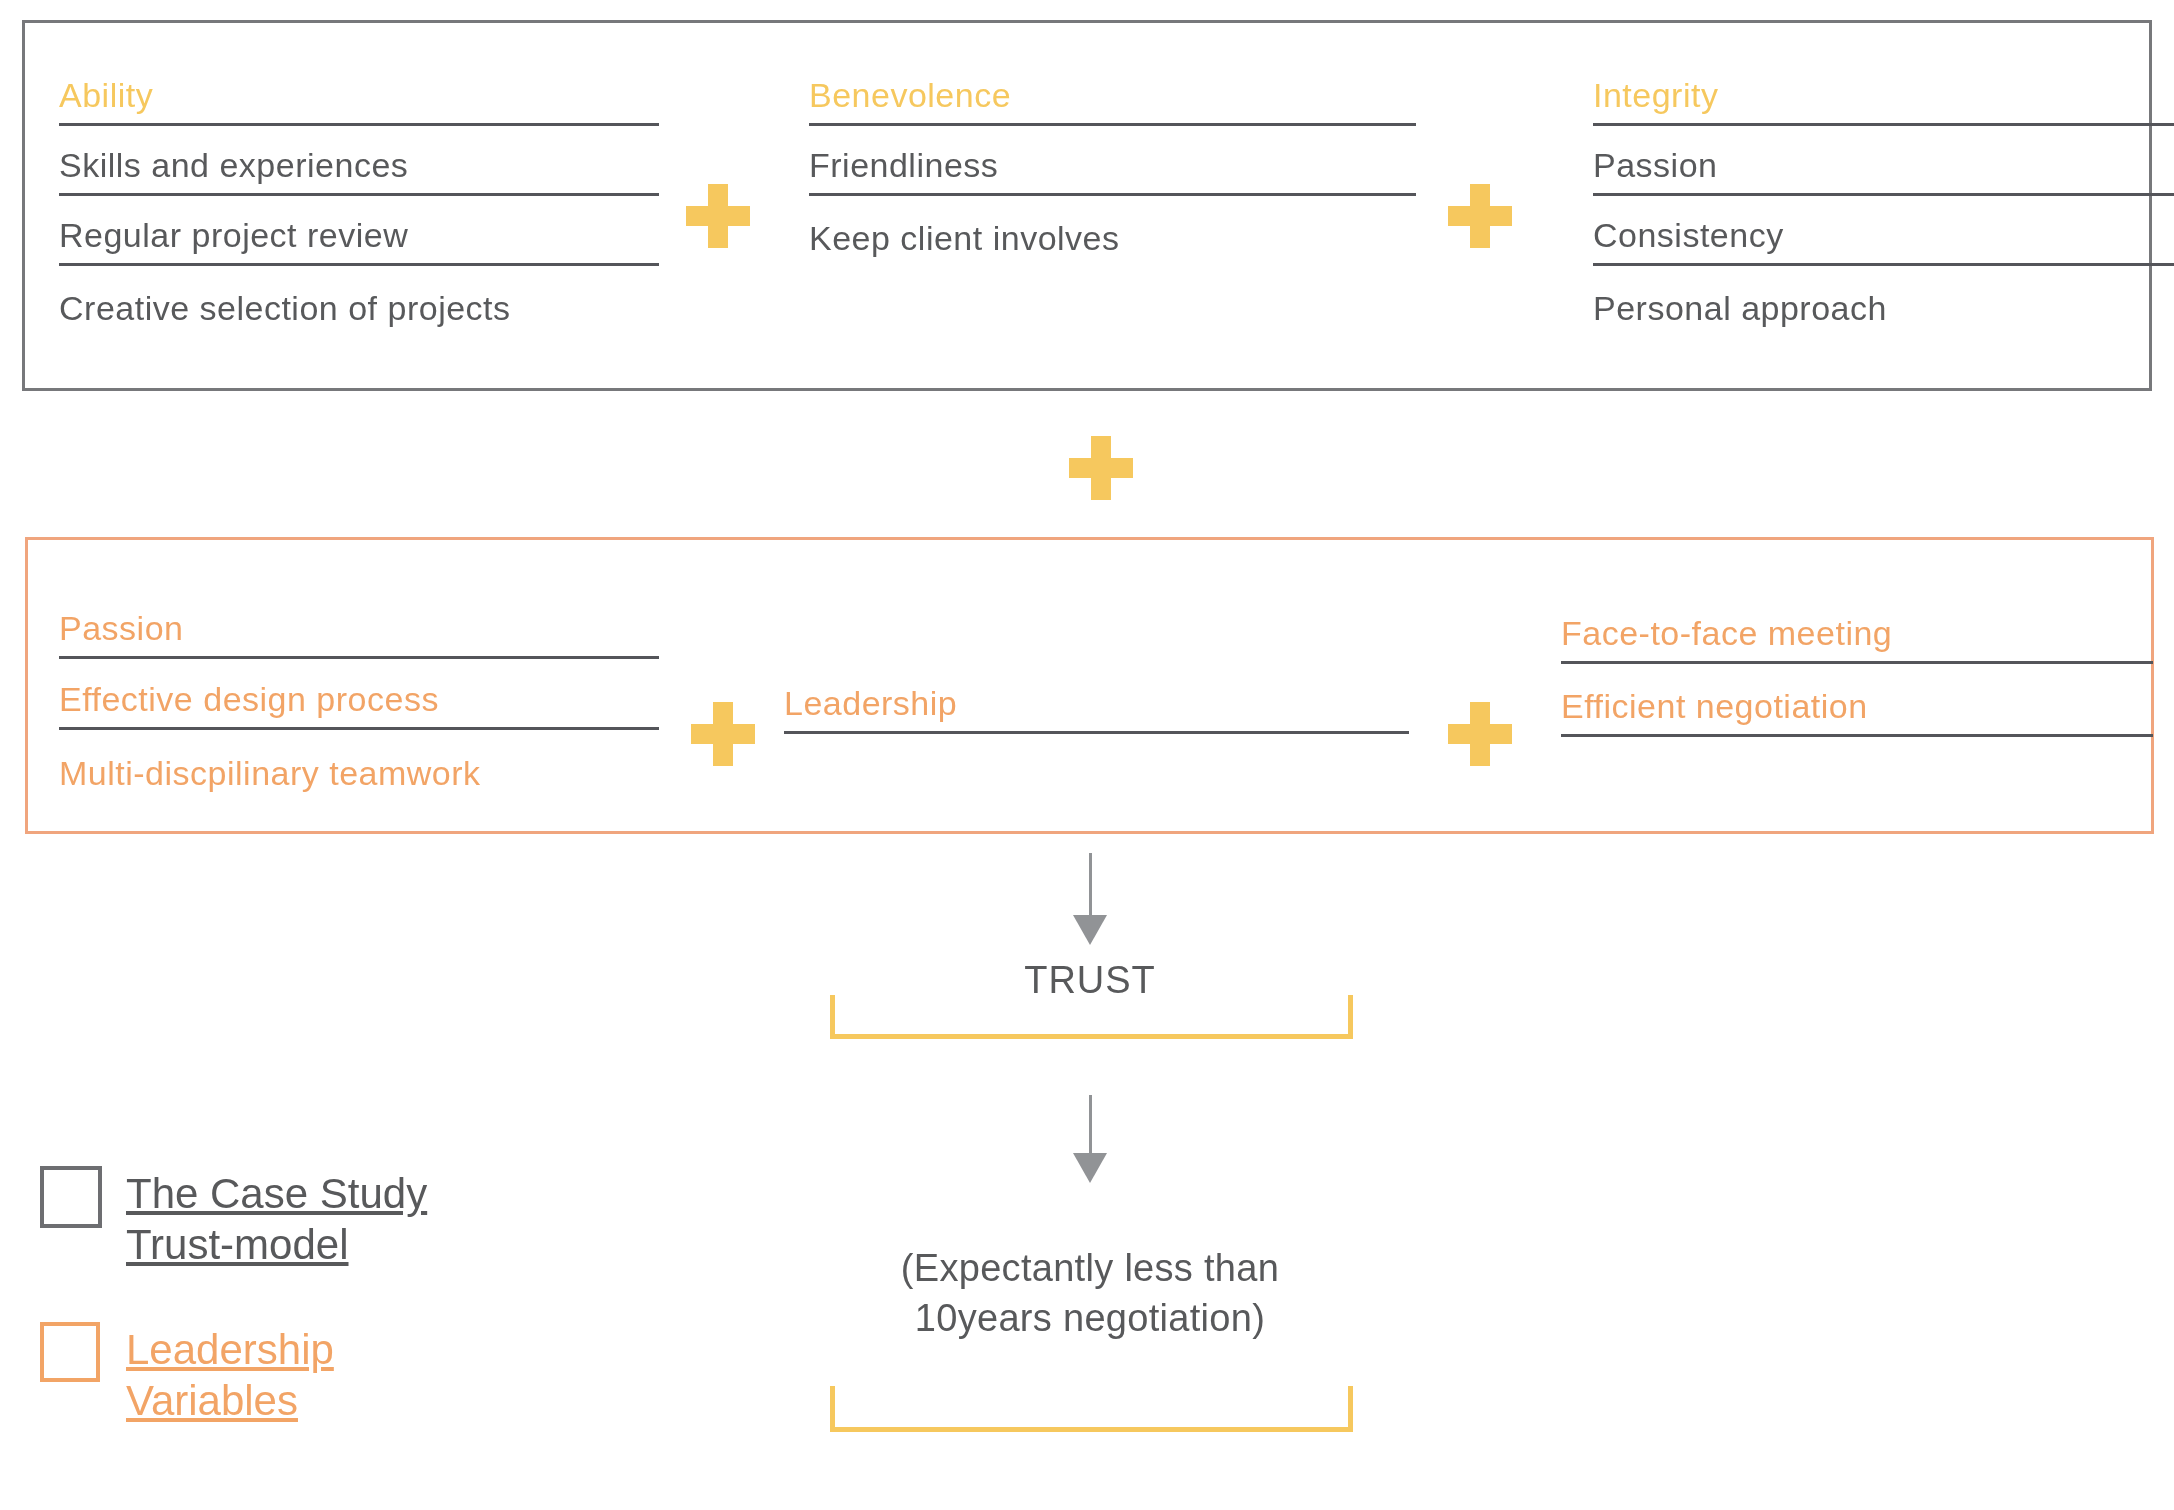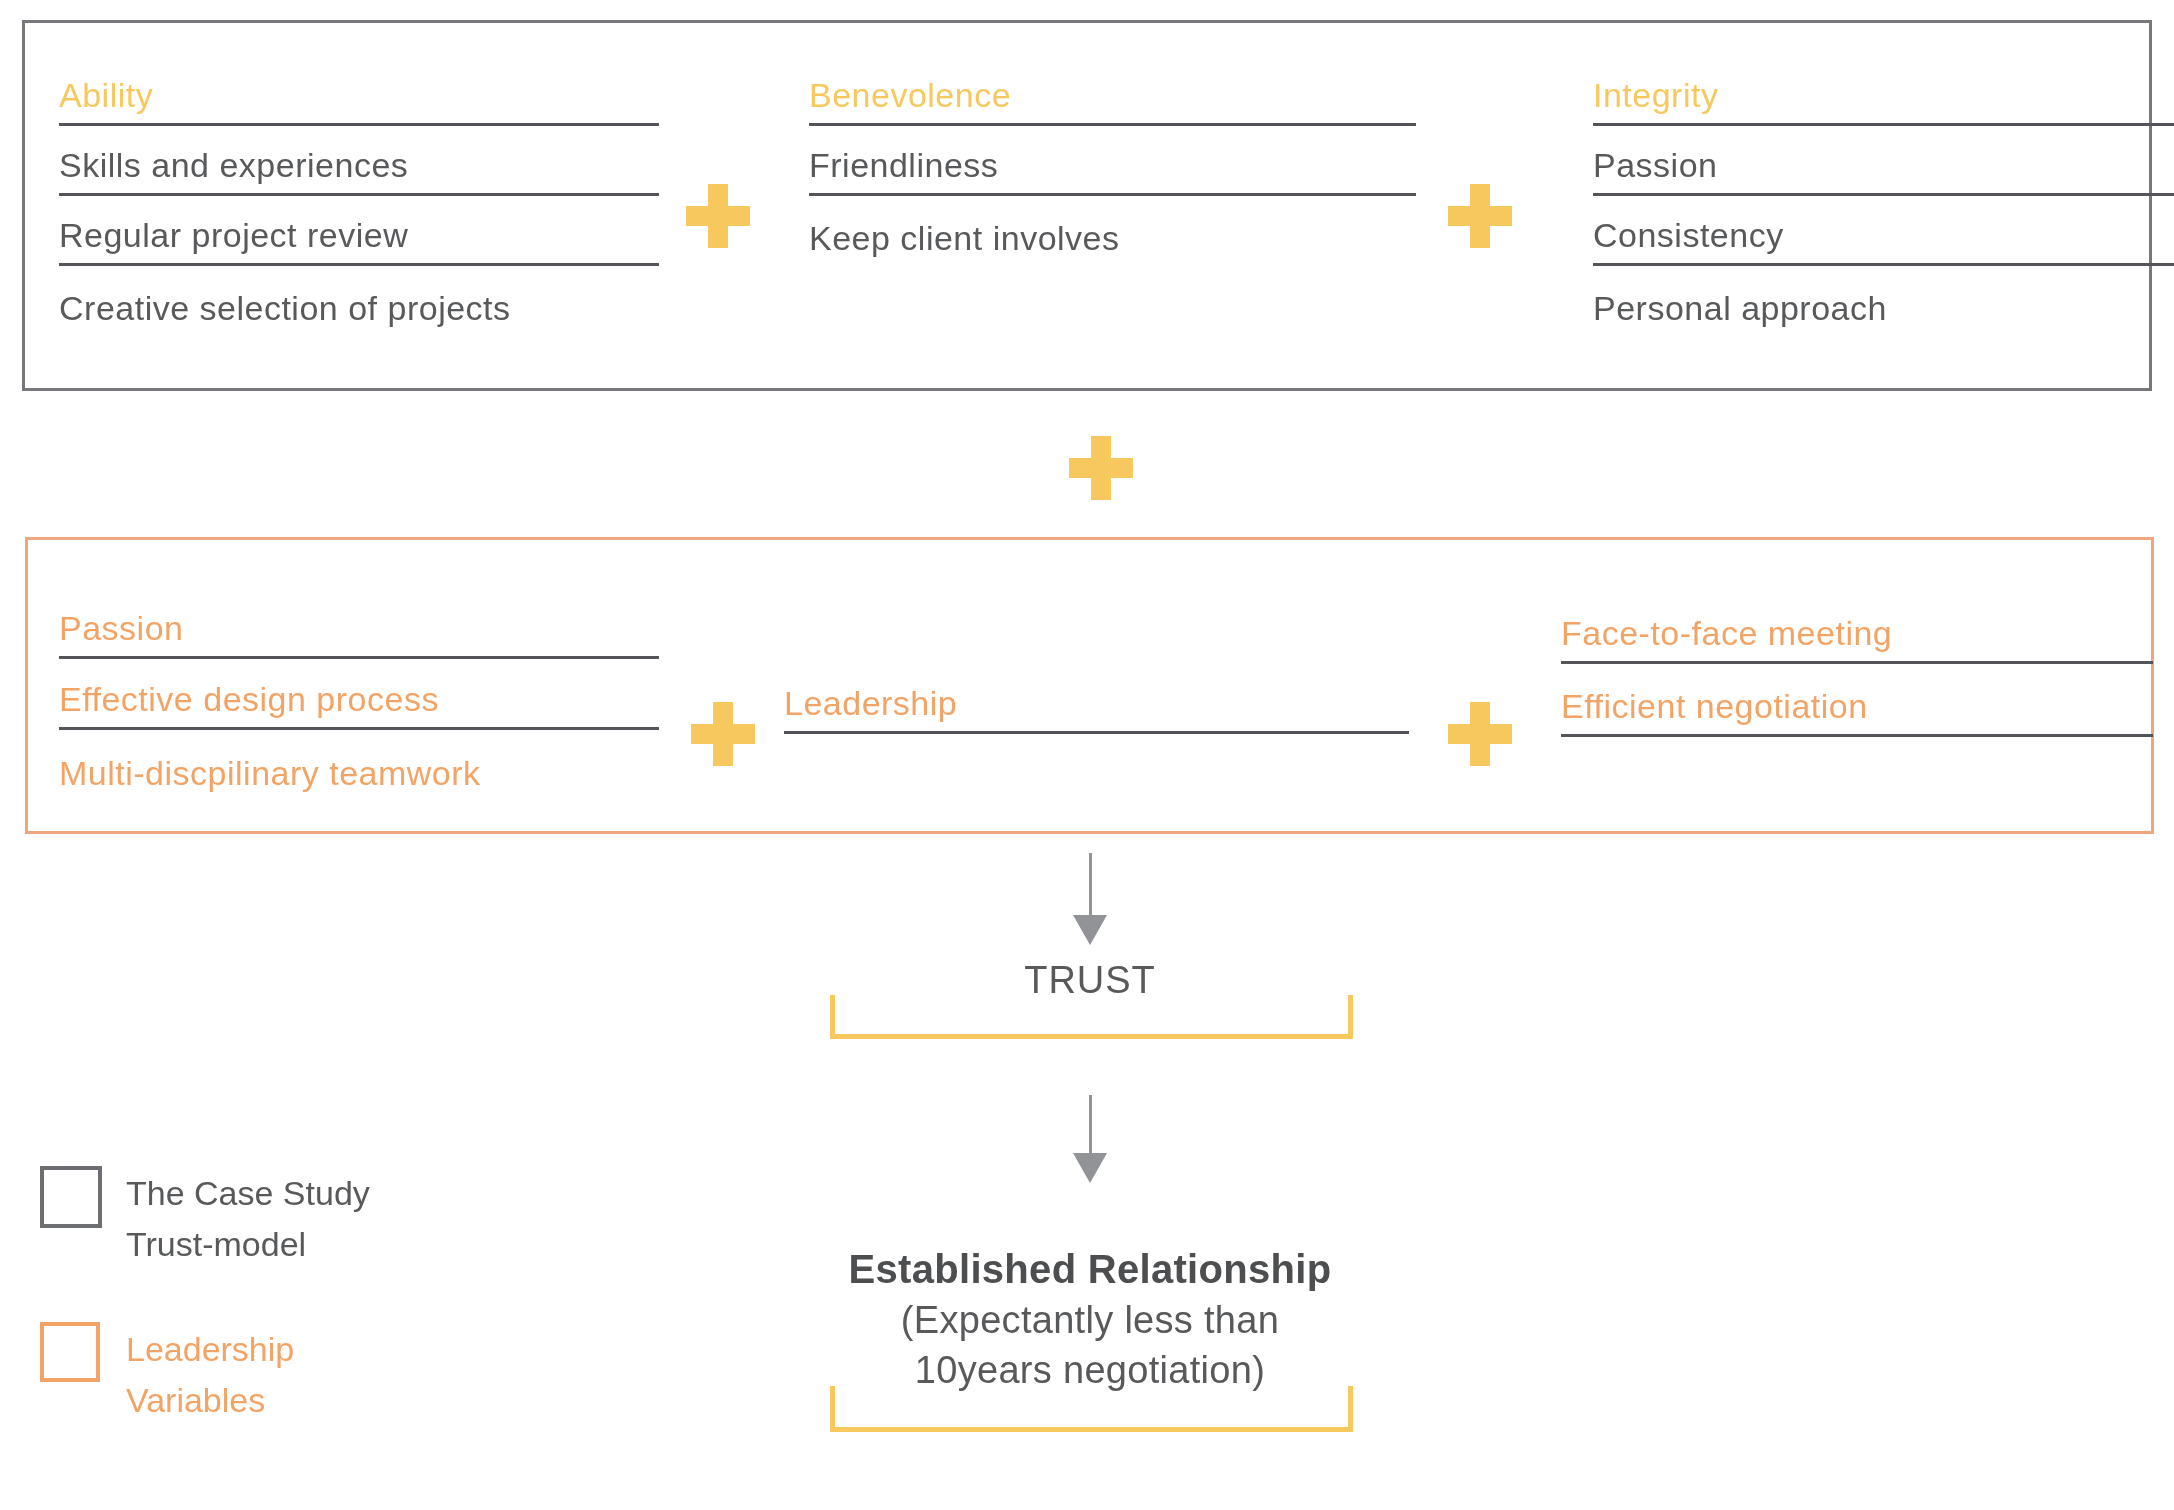--- a/index.html
+++ b/index.html
@@ -75,22 +75,22 @@
     color: var(--dark_text, #4D4E50); letter-spacing: 0.3px;
   }
   .result .sub { font-size: 38px; line-height: 50px; letter-spacing: 0.3px; }
 
   .swatch {
     position: absolute; width: 62px; height: 62px; box-sizing: border-box;
     border: 4px solid #6D6E71; background: #ffffff;
   }
   .swatch.orange { border-color: var(--orange, #F2A466); width: 60px; height: 60px; }
   .legend-text {
-    position: absolute; font-size: 34px; line-height: 51px;
-    color: var(--gray_text, #58595B); white-space: nowrap;
+    position: absolute; font-size: 42px; line-height: 51px;
+    color: var(--gray_text, #58595B); white-space: nowrap; text-decoration: underline;
   }
   .legend-text.orange { color: var(--orange, #F2A466); }
 </style>
 </head>
 <body>
 
 <div class="canvas">
 
   <div class="box gray-box" style="left:22px; top:20px; width:2130px; height:371px;">
 
@@ -146,21 +146,20 @@
   <div class="arrow-shaft" style="left:1089px; top:853px; height:62px;"></div>
   <div class="arrow-head" style="left:1073px; top:915px;"></div>
 
   <div class="trust-label">TRUST</div>
   <div class="bracket" style="left:830px; top:995px; width:523px; height:44px;"></div>
 
   <div class="arrow-shaft" style="left:1089px; top:1095px; height:58px;"></div>
   <div class="arrow-head" style="left:1073px; top:1153px;"></div>
 
   <div class="result">
-    <div class="title">Established Relationship</div>
     <div class="sub">(Expectantly less than</div>
     <div class="sub">10years negotiation)</div>
   </div>
   <div class="bracket" style="left:830px; top:1386px; width:523px; height:46px;"></div>
 
   <div class="swatch" style="left:40px; top:1166px;"></div>
   <div class="legend-text" style="left:126px; top:1168px;">
     <div>The Case Study</div>
     <div>Trust-model</div>
   </div>

